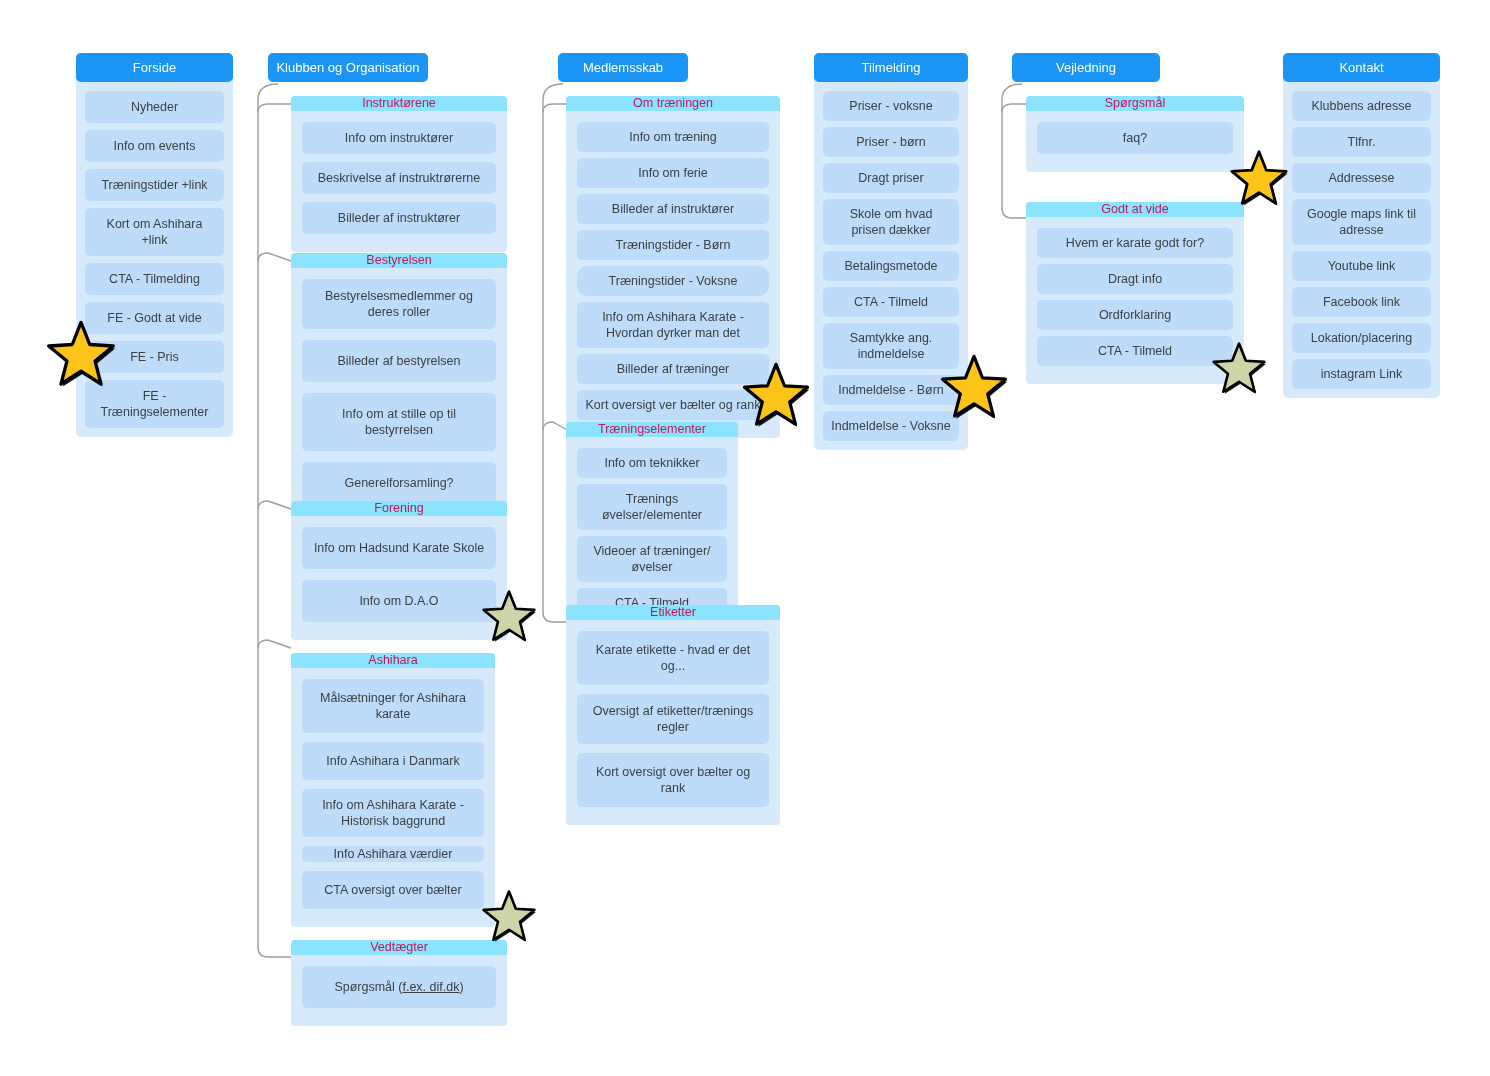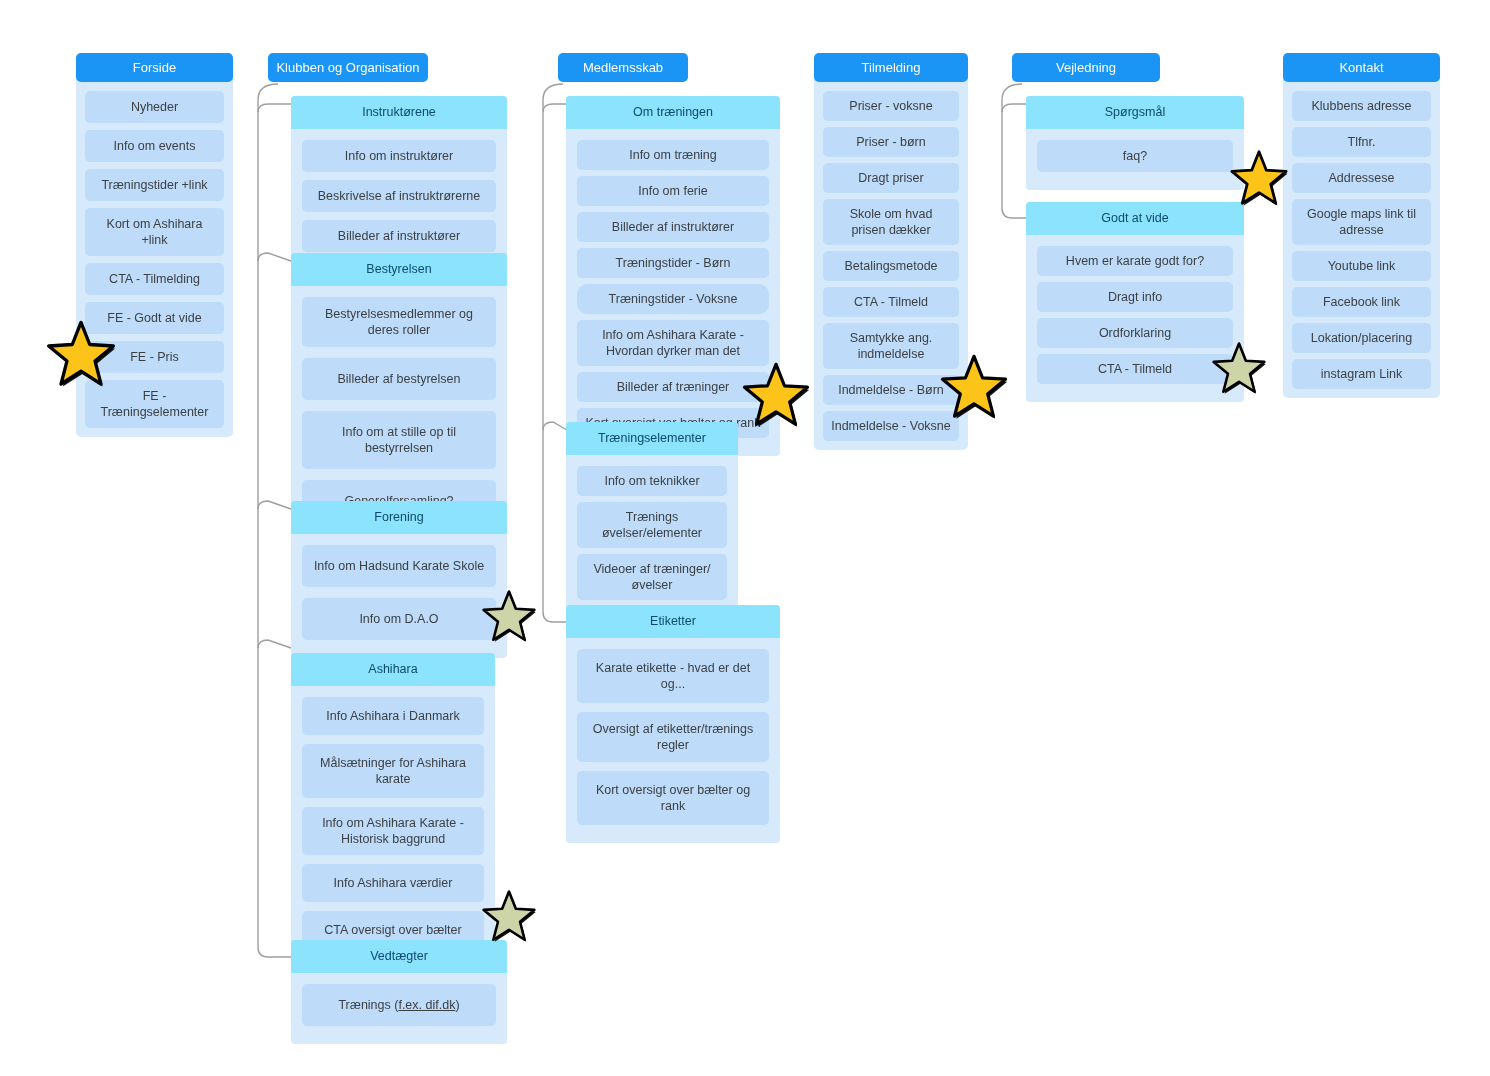--- a/index.html
+++ b/index.html
@@ -51,24 +51,24 @@
 
   
   .grpcard{
     position:absolute;
     background:#d6eafc;
     border-radius:4px;
     padding:0 0 10px 0;
   }
   .grphdr{
     background:#8ce3fd;
-    color:#0c4a6e;
+    color:#be185d;
     font-size:12.5px;
     text-align:center;
-    padding:9px 6px;
+    padding:0 6px;
     line-height:15px;
     border-radius:4px 4px 0 0;
   }
   .grpcard .items{padding:11px 11px 0 11px;}
   .grpcard .item{margin-bottom:8px;}
 
   .link{text-decoration:underline;}
 
   
   .star{position:absolute;pointer-events:none;}
@@ -134,33 +134,33 @@
     <div class="grphdr">Forening</div>
     <div class="items">
       <div class="item" style="padding:13px 8px;margin-bottom:11px;">Info om Hadsund Karate Skole</div>
       <div class="item" style="padding:13px 8px;">Info om D.A.O</div>
     </div>
   </div>
 
   <div class="grpcard" style="left:291px;top:653px;width:204px;">
     <div class="grphdr">Ashihara</div>
     <div class="items">
+      <div class="item" style="padding:11px 8px;margin-bottom:9px;">Målsætninger for Ashihara karate</div>
       <div class="item" style="padding:11px 8px;margin-bottom:9px;">Info Ashihara i Danmark</div>
-      <div class="item" style="padding:11px 8px;margin-bottom:9px;">Målsætninger for Ashihara karate</div>
       <div class="item" style="padding:8px 8px;margin-bottom:9px;">Info om Ashihara Karate - Historisk baggrund</div>
-      <div class="item" style="padding:11px 8px;margin-bottom:9px;">Info Ashihara værdier</div>
+      <div class="item" style="padding:0 8px;margin-bottom:9px;">Info Ashihara værdier</div>
       <div class="item" style="padding:11px 8px;">CTA oversigt over bælter</div>
     </div>
   </div>
 
   <div class="grpcard" style="left:291px;top:940px;width:216px;">
     <div class="grphdr">Vedtægter</div>
     <div class="items">
       <div class="item" style="padding:13px 8px;">
-        <span>Trænings (</span><span class="link">f.ex. dif.dk</span><span>)</span>
+        <span>Spørgsmål (</span><span class="link">f.ex. dif.dk</span><span>)</span>
       </div>
     </div>
   </div>
 
   <div class="tophdr" style="position:absolute;left:558px;top:53px;width:118px;">Medlemsskab</div>
 
   <div class="grpcard" style="left:566px;top:96px;width:214px;">
     <div class="grphdr">Om træningen</div>
     <div class="items">
       <div class="item" style="padding:7px 8px;margin-bottom:6px;">Info om træning</div>

